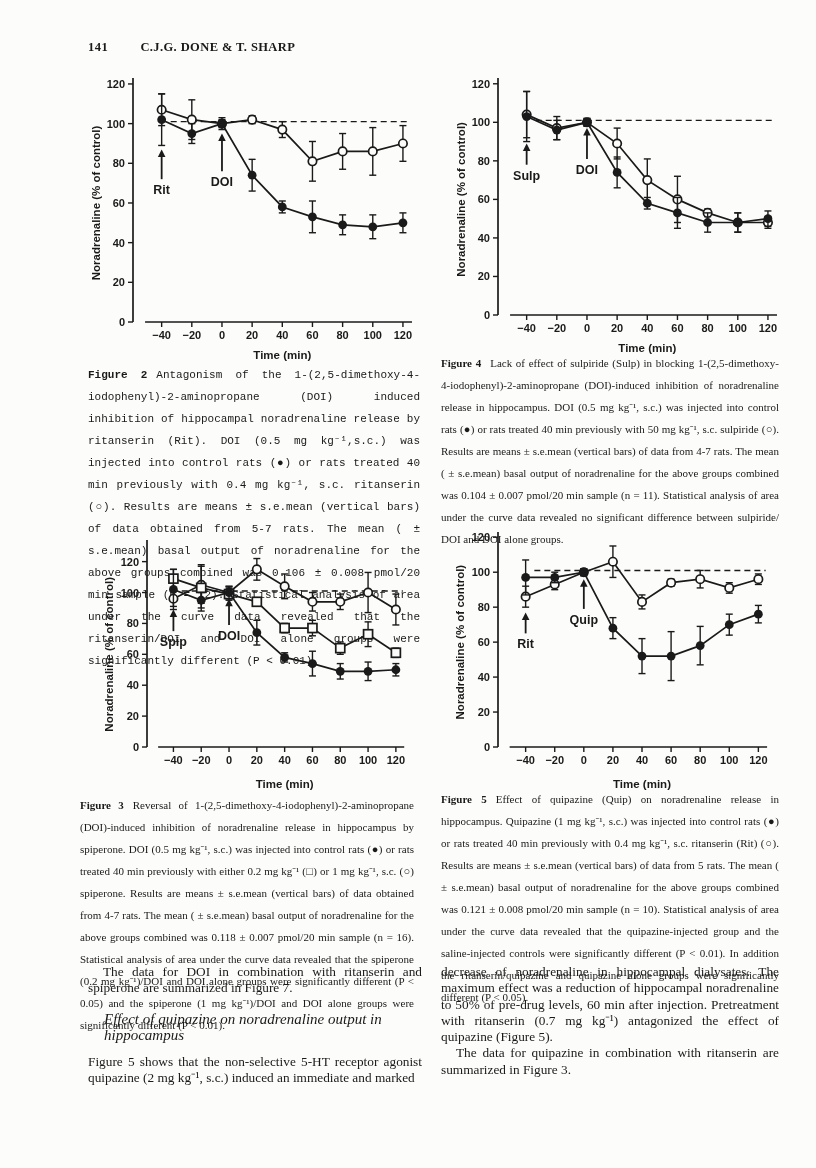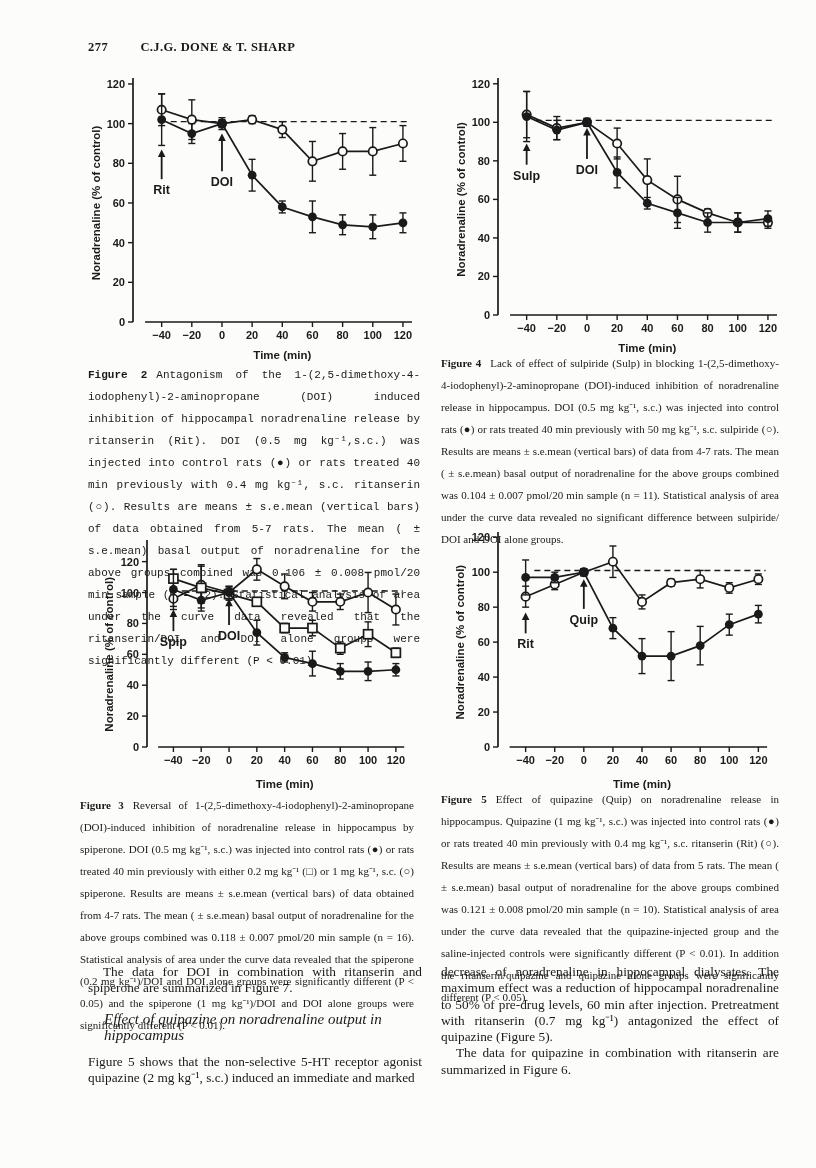--- a/index.html
+++ b/index.html
@@ -29,21 +29,21 @@
     font-style:italic; font-weight:normal; font-size:15px; line-height:16.5px;
     margin:14px 0 10px 16px; text-align:left;
   }
 </style>
 </head>
 <body>
 
 <div class="page">
 
   <div class="runhead">
-    <span class="pageno">277</span>
+    <span class="pageno">141</span>
     <span class="head-title">C.J.G. DONE &amp; T. SHARP</span>
   </div>
 
   <div class="chart" style="left:85px; top:73px;">
     <svg width="340" height="293" viewBox="0 0 340 293">
         <line x1="48" y1="249" x2="48" y2="5" stroke="#1a1a1a" stroke-width="1.7"></line>
         <line x1="60.06417112299465" y1="249" x2="326.98395721925135" y2="249" stroke="#1a1a1a" stroke-width="1.7"></line>
         <line x1="43" y1="249" x2="48" y2="249" stroke="#1a1a1a" stroke-width="1.4"></line>
         <text x="40" y="253" text-anchor="end" class="tick">0</text>
         <line x1="43" y1="209.3252032520325" x2="48" y2="209.3252032520325" stroke="#1a1a1a" stroke-width="1.4"></line>
@@ -582,16 +582,16 @@
   </div>
 
   <div class="bodycol" style="left:88px; top:964px; width:334px;">
     <p class="indent">The data for DOI in combination with ritanserin and spiperone are summarized in Figure 7.</p>
     <h3 class="section-heading">Effect of quipazine on noradrenaline output in hippocampus</h3>
     <p>Figure 5 shows that the non-selective 5-HT receptor agonist quipazine (2 mg kg⁻¹, s.c.) induced an immediate and marked</p>
   </div>
 
   <div class="bodycol" style="left:441px; top:964px; width:338px;">
     <p>decrease of noradrenaline in hippocampal dialysates. The maximum effect was a reduction of hippocampal noradrenaline to 50% of pre-drug levels, 60 min after injection. Pretreatment with ritanserin (0.7 mg kg⁻¹) antagonized the effect of quipazine (Figure 5).</p>
-    <p class="indent">The data for quipazine in combination with ritanserin are summarized in Figure 6.</p>
+    <p class="indent">The data for quipazine in combination with ritanserin are summarized in Figure 3.</p>
   </div>
 
 </div>
 
 </body></html>

